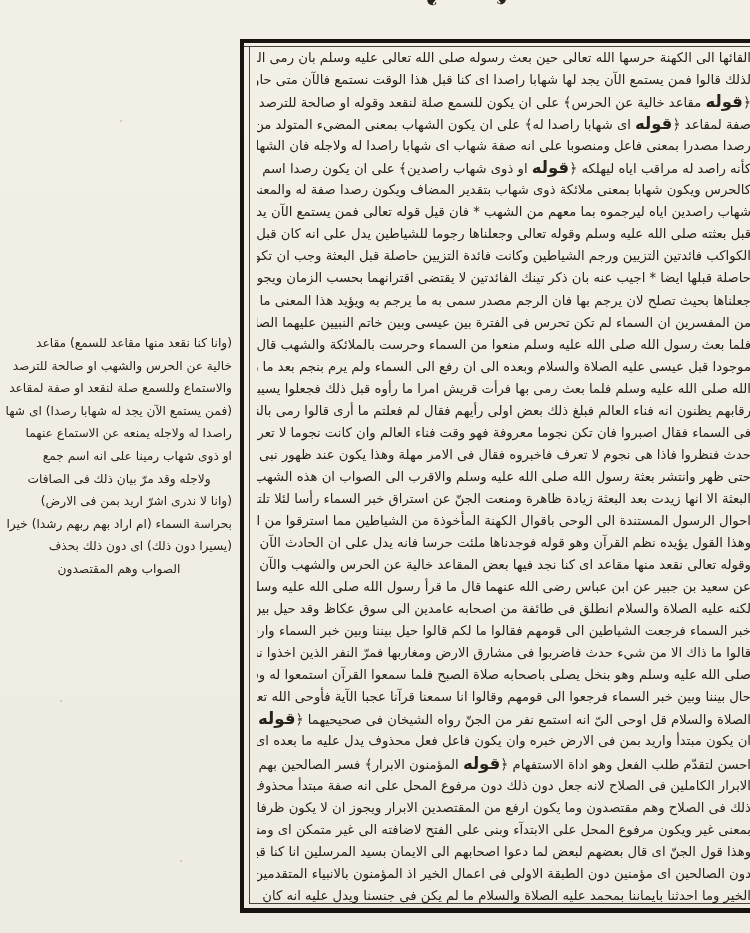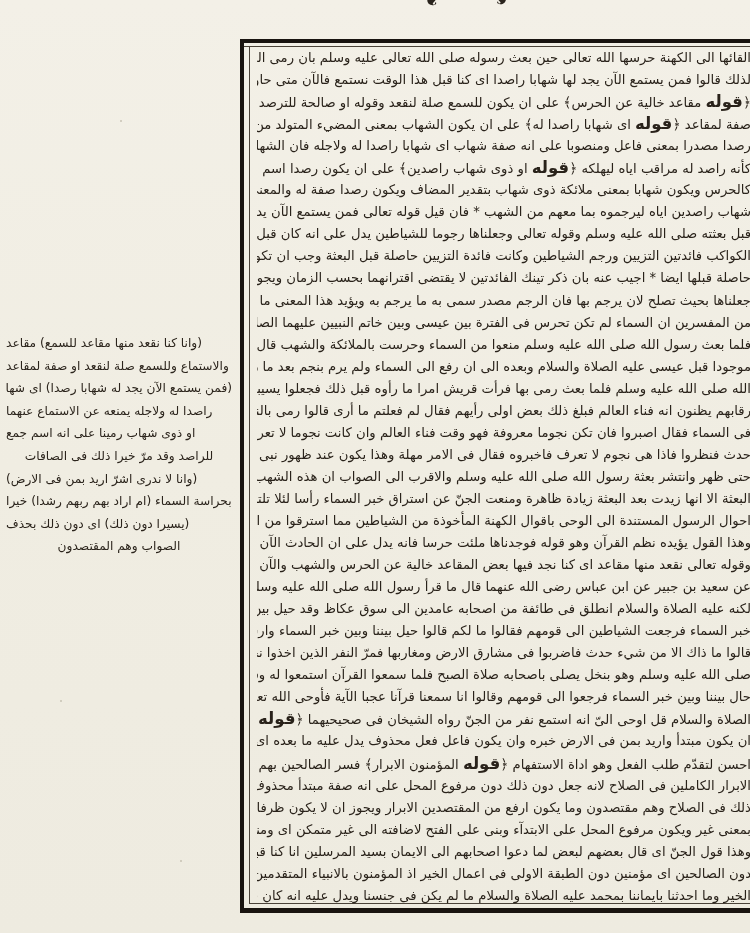--- a/index.html
+++ b/index.html
@@ -42,21 +42,21 @@
   }
   .m-line .lemma{font-weight:bold; font-size:1.25em;}
   .m-line .orn{font-size:1.05em; letter-spacing:-1px;}
 
   
   .margin-lines{
     position:absolute; left:6px; top:332px; width:226px;
     direction:rtl; text-align:right;
     font-size:12.2px; color:#2b241c;
   }
-  .g-line{height:22.6px; line-height:22.6px; white-space:nowrap; overflow:hidden; text-align:left;}
+  .g-line{height:22.6px; line-height:22.6px; white-space:nowrap; overflow:hidden; text-align:right;}
   .g-line.center{text-align:center;}
 
   
   .speck{position:absolute; width:2px; height:2px; border-radius:50%; background:#b8b0a0; opacity:.7;}
 </style>
 </head>
 <body>
 
 <div class="page">
 
@@ -107,25 +107,26 @@
       <div class="m-line">الابرار الكاملين فى الصلاح لانه جعل دون ذلك دون مرفوع المحل على انه صفة مبتدأ محذوف اى ومنا قوم دون</div>
       <div class="m-line">ذلك فى الصلاح وهم مقتصدون وما يكون ارفع من المقتصدين الابرار ويجوز ان لا يكون ظرفا بل يكون</div>
       <div class="m-line">بمعنى غير ويكون مرفوع المحل على الابتدآء وبنى على الفتح لاضافته الى غير متمكن اى ومنا غير الصالحين</div>
       <div class="m-line">وهذا قول الجنّ اى قال بعضهم لبعض لما دعوا اصحابهم الى الايمان بسيد المرسلين انا كنا قبل استماع القرآن</div>
       <div class="m-line">دون الصالحين اى مؤمنين دون الطبقة الاولى فى اعمال الخير اذ المؤمنون بالانبياء المتقدمين متقدمون فى اعمال</div>
       <div class="m-line">الخير وما احدثنا بايماننا بمحمد عليه الصلاة والسلام ما لم يكن فى جنسنا ويدل عليه انه كان فى زمن موسى وعيسى</div>
     </div>
 
   <div class="margin-lines" id="margin-lines">
       <div class="g-line">(وانا كنا نقعد منها مقاعد للسمع) مقاعد</div>
+      <div class="g-line">خالية عن الحرس والشهب او صالحة للترصد</div>
       <div class="g-line">والاستماع وللسمع صلة لنقعد او صفة لمقاعد</div>
       <div class="g-line">(فمن يستمع الآن يجد له شهابا رصدا) اى شهابا</div>
       <div class="g-line">راصدا له ولاجله يمنعه عن الاستماع عنهما</div>
       <div class="g-line">او ذوى شهاب رمينا على انه اسم جمع</div>
-      <div class="g-line center">للراصد وقد مرّ خيرا ذلك فى الصافات</div>
+      <div class="g-line center">ولاجله وقد مرّ بيان ذلك فى الصافات</div>
       <div class="g-line">(وانا لا ندرى اشرّ اريد بمن فى الارض)</div>
       <div class="g-line">بحراسة السماء (ام اراد بهم ربهم رشدا) خيرا</div>
       <div class="g-line">(يسيرا دون ذلك) اى دون ذلك بحذف</div>
       <div class="g-line center">الصواب وهم المقتصدون</div>
     </div>
 
   <div class="speck" style="left:120px;top:120px"></div>
   <div class="speck" style="left:60px;top:700px"></div>
   <div class="speck" style="left:180px;top:860px"></div>
 </div>

